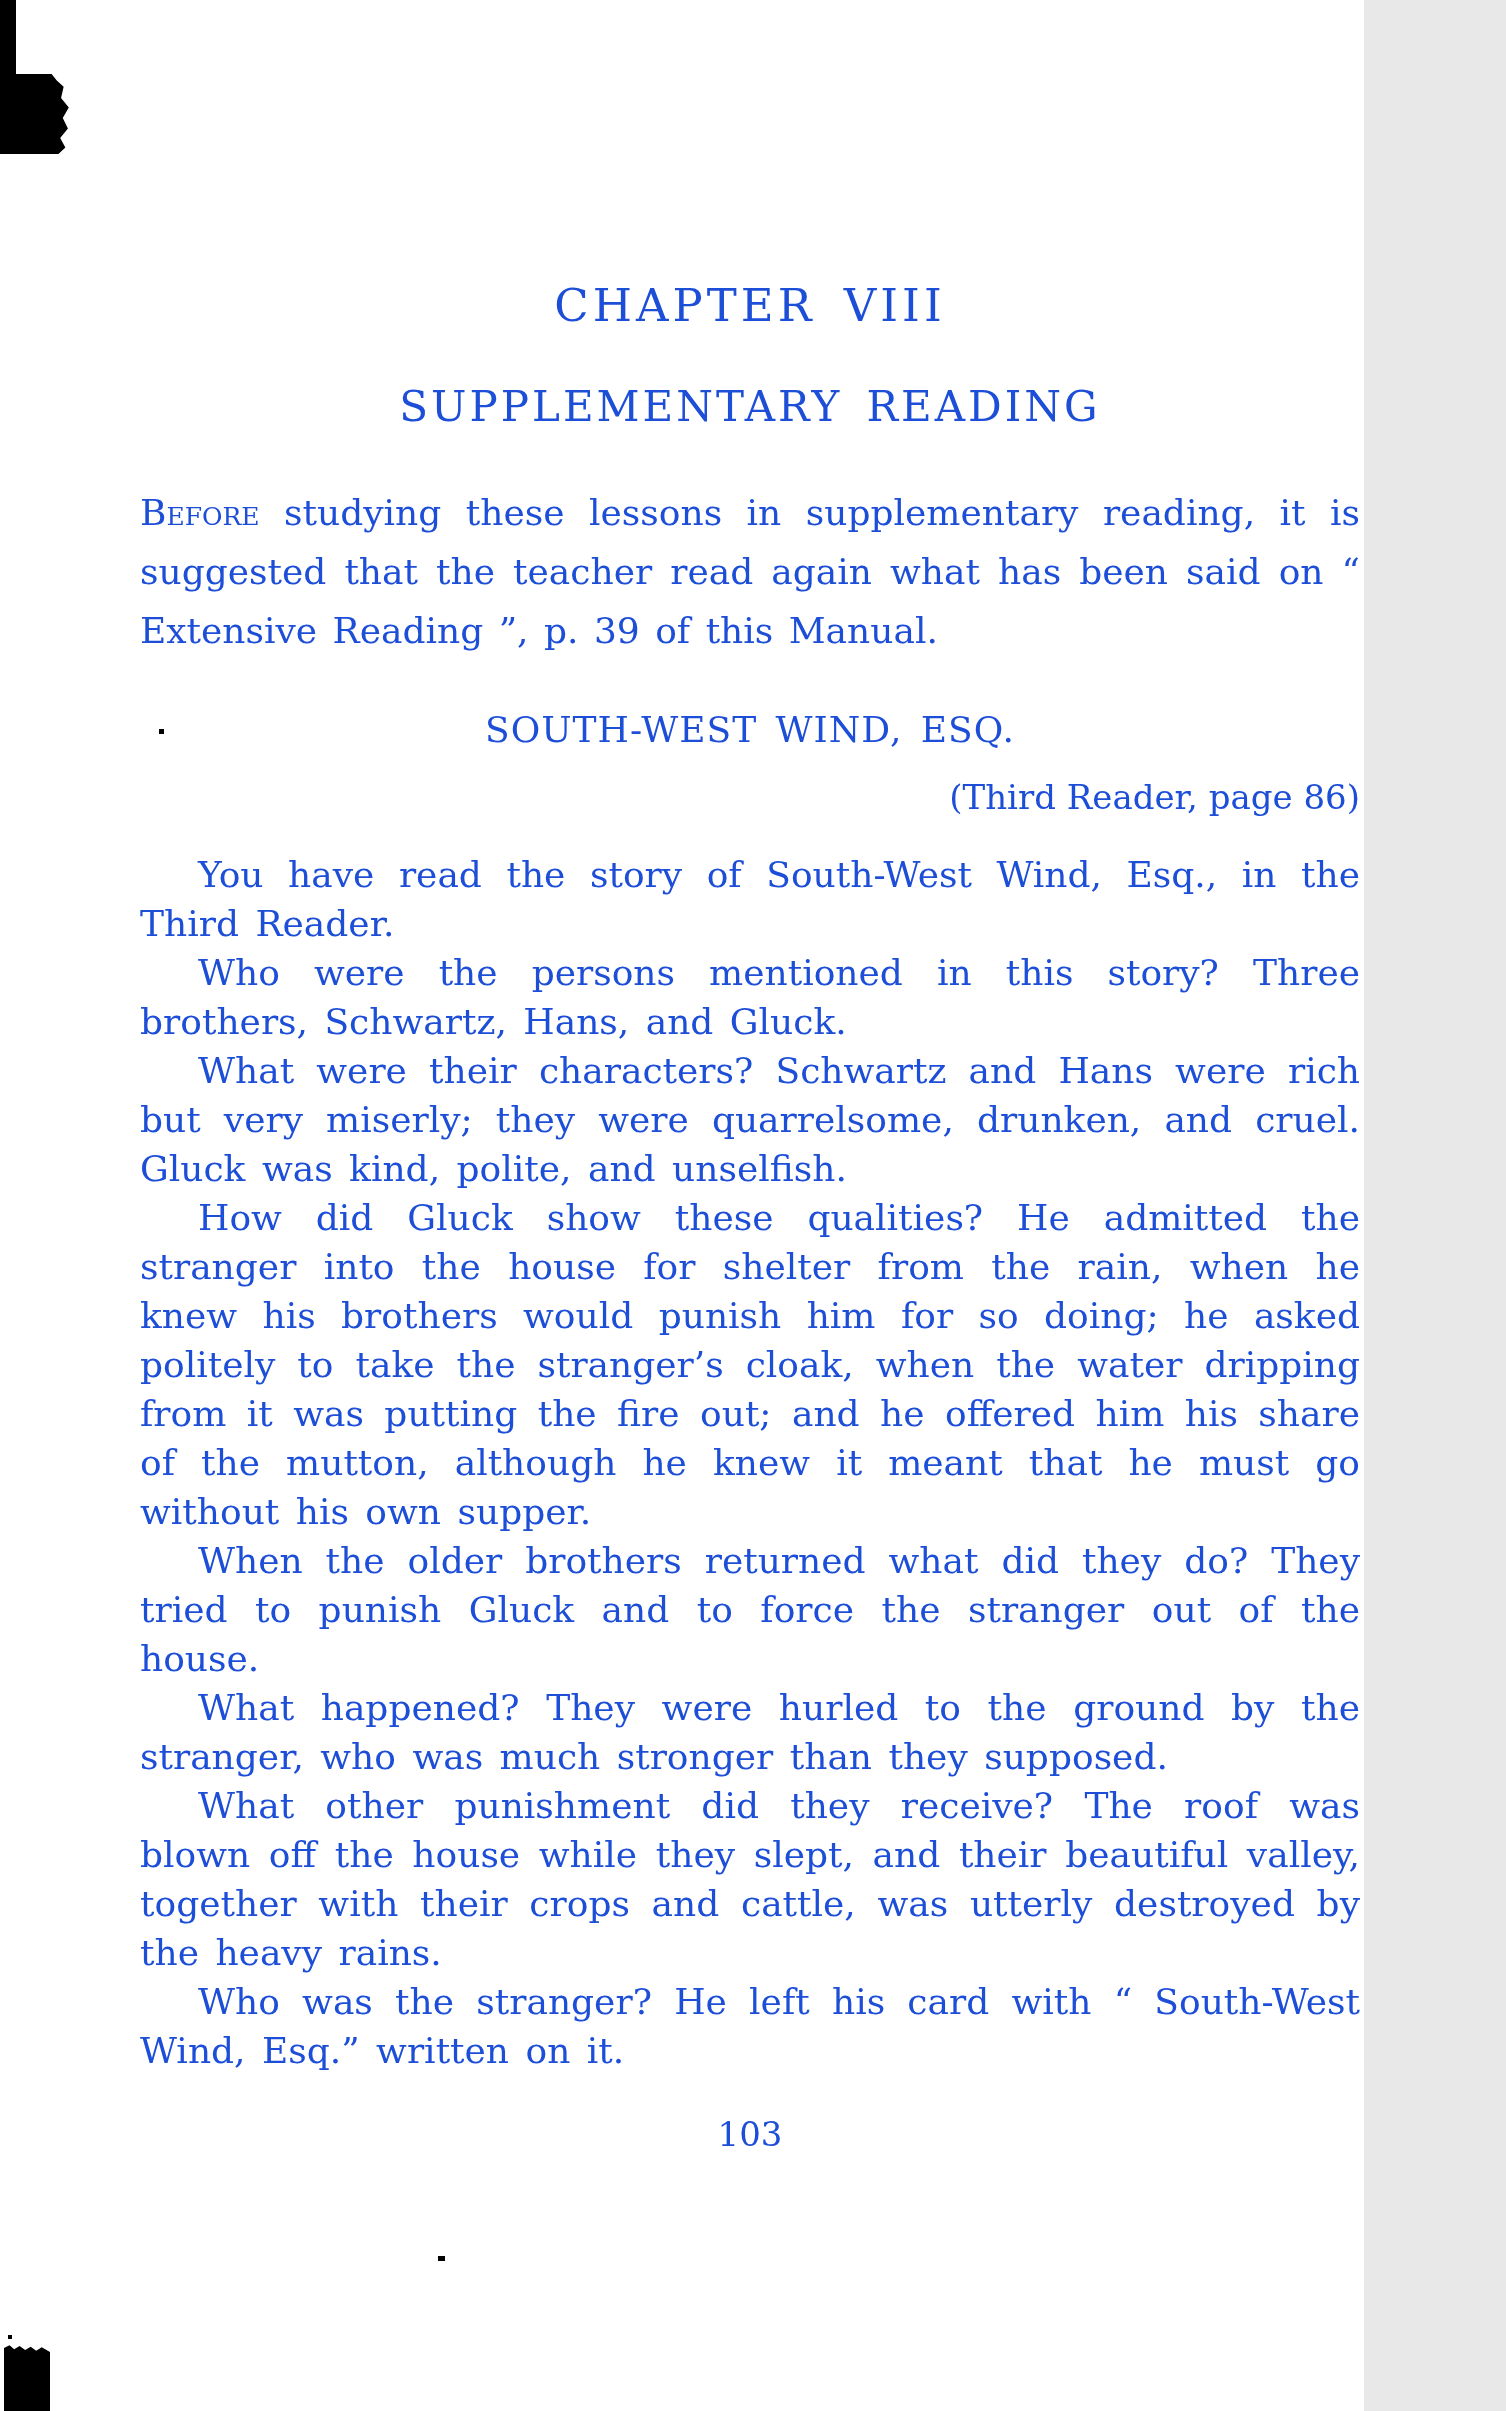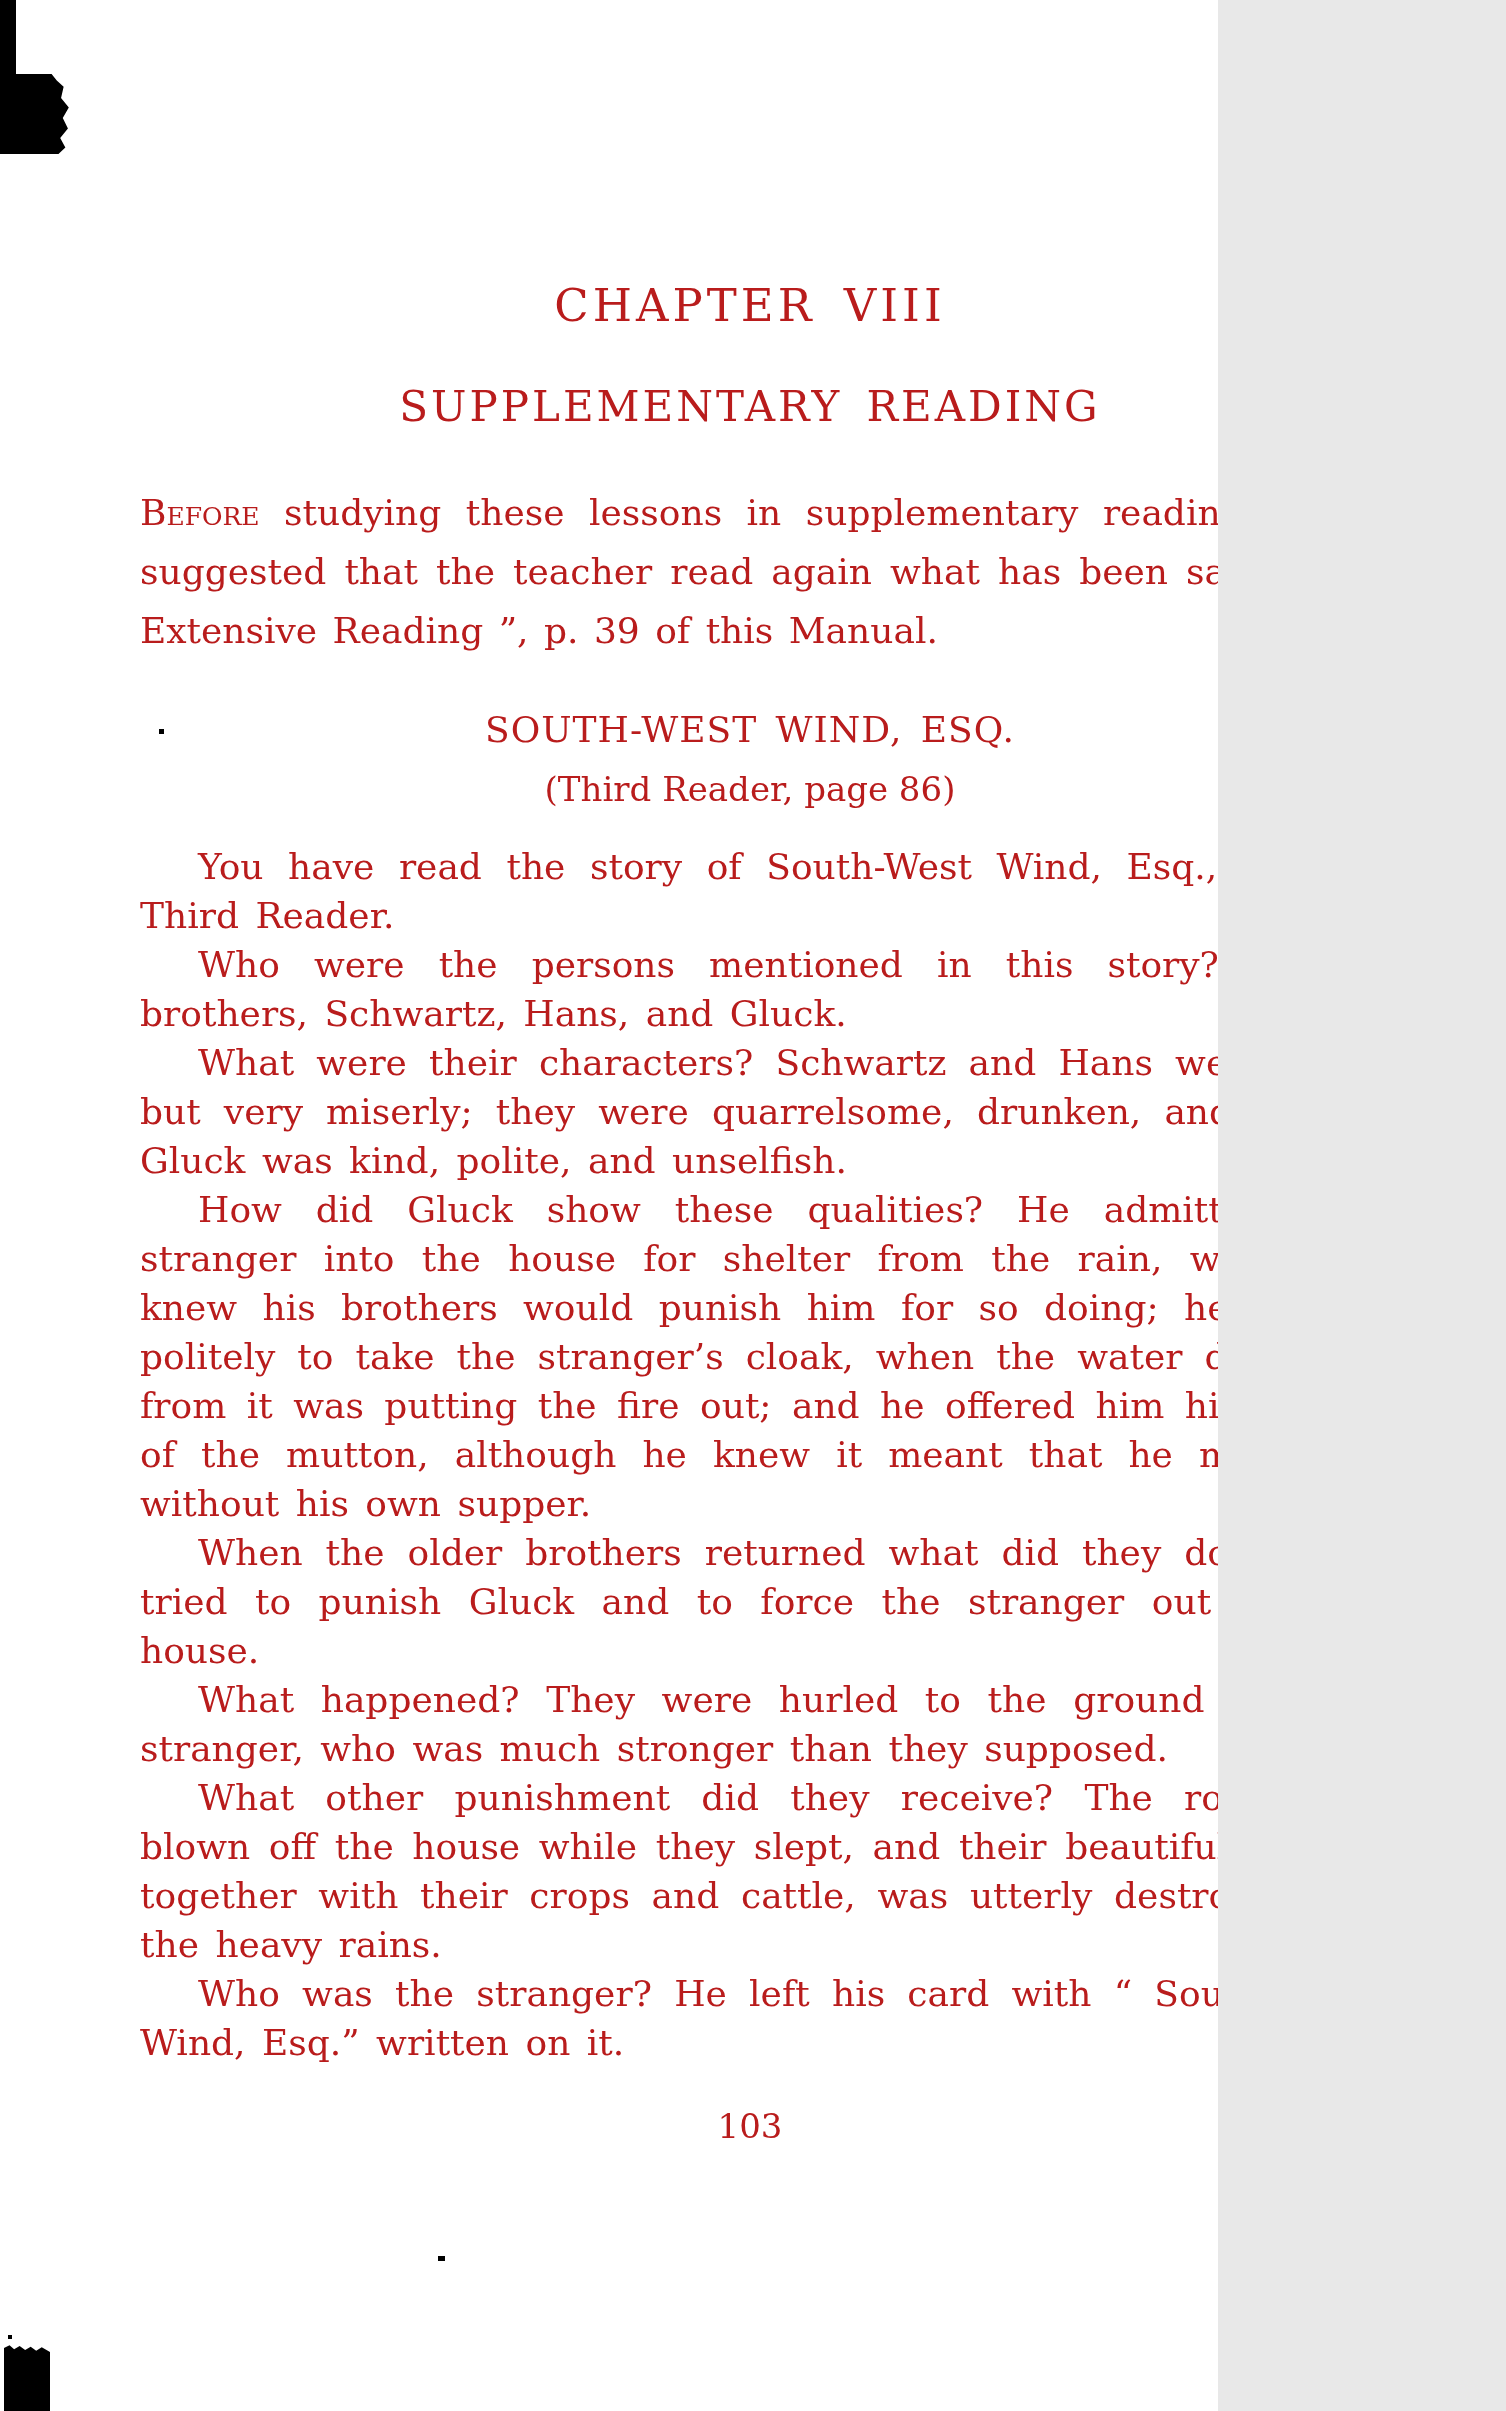--- a/index.html
+++ b/index.html
@@ -1,23 +1,23 @@
 <!DOCTYPE html>
 <html><head>
 <meta charset="utf-8">
 <style>
   html, body { margin: 0; padding: 0; background: #e8e8e8; }
   .page {
     position: relative;
-    width: 1218px;
+    width: 1364px;
     height: 2411px;
     background: #ffffff;
     overflow: hidden;
     font-family: "DejaVu Serif", "Liberation Serif", serif;
-    color: #b91c1c;
+    color: #1d4ed8;
   }
   .text-block {
     position: absolute;
     left: 140px;
     top: 0;
     width: 1220px;
   }
   .chapter-title {
     margin: 283px 0 0 0;
     text-align: center;
@@ -47,22 +47,22 @@
   .story-heading {
     margin: 52px 0 8px 0;
     text-align: center;
     font-size: 36px;
     font-weight: normal;
     letter-spacing: 1px;
     word-spacing: 6px;
     line-height: 1;
   }
   .story-subheading {
-    margin: 24px 0 0 0;
-    text-align: center;
+    margin: 32px 0 0 0;
+    text-align: right;
     font-size: 34px;
     font-weight: normal;
     line-height: 1;
   }
   .story-body { margin-top: 36px; }
   .story-body p {
     margin: 0;
     font-size: 36px;
     line-height: 49px;
     text-align: justify;

